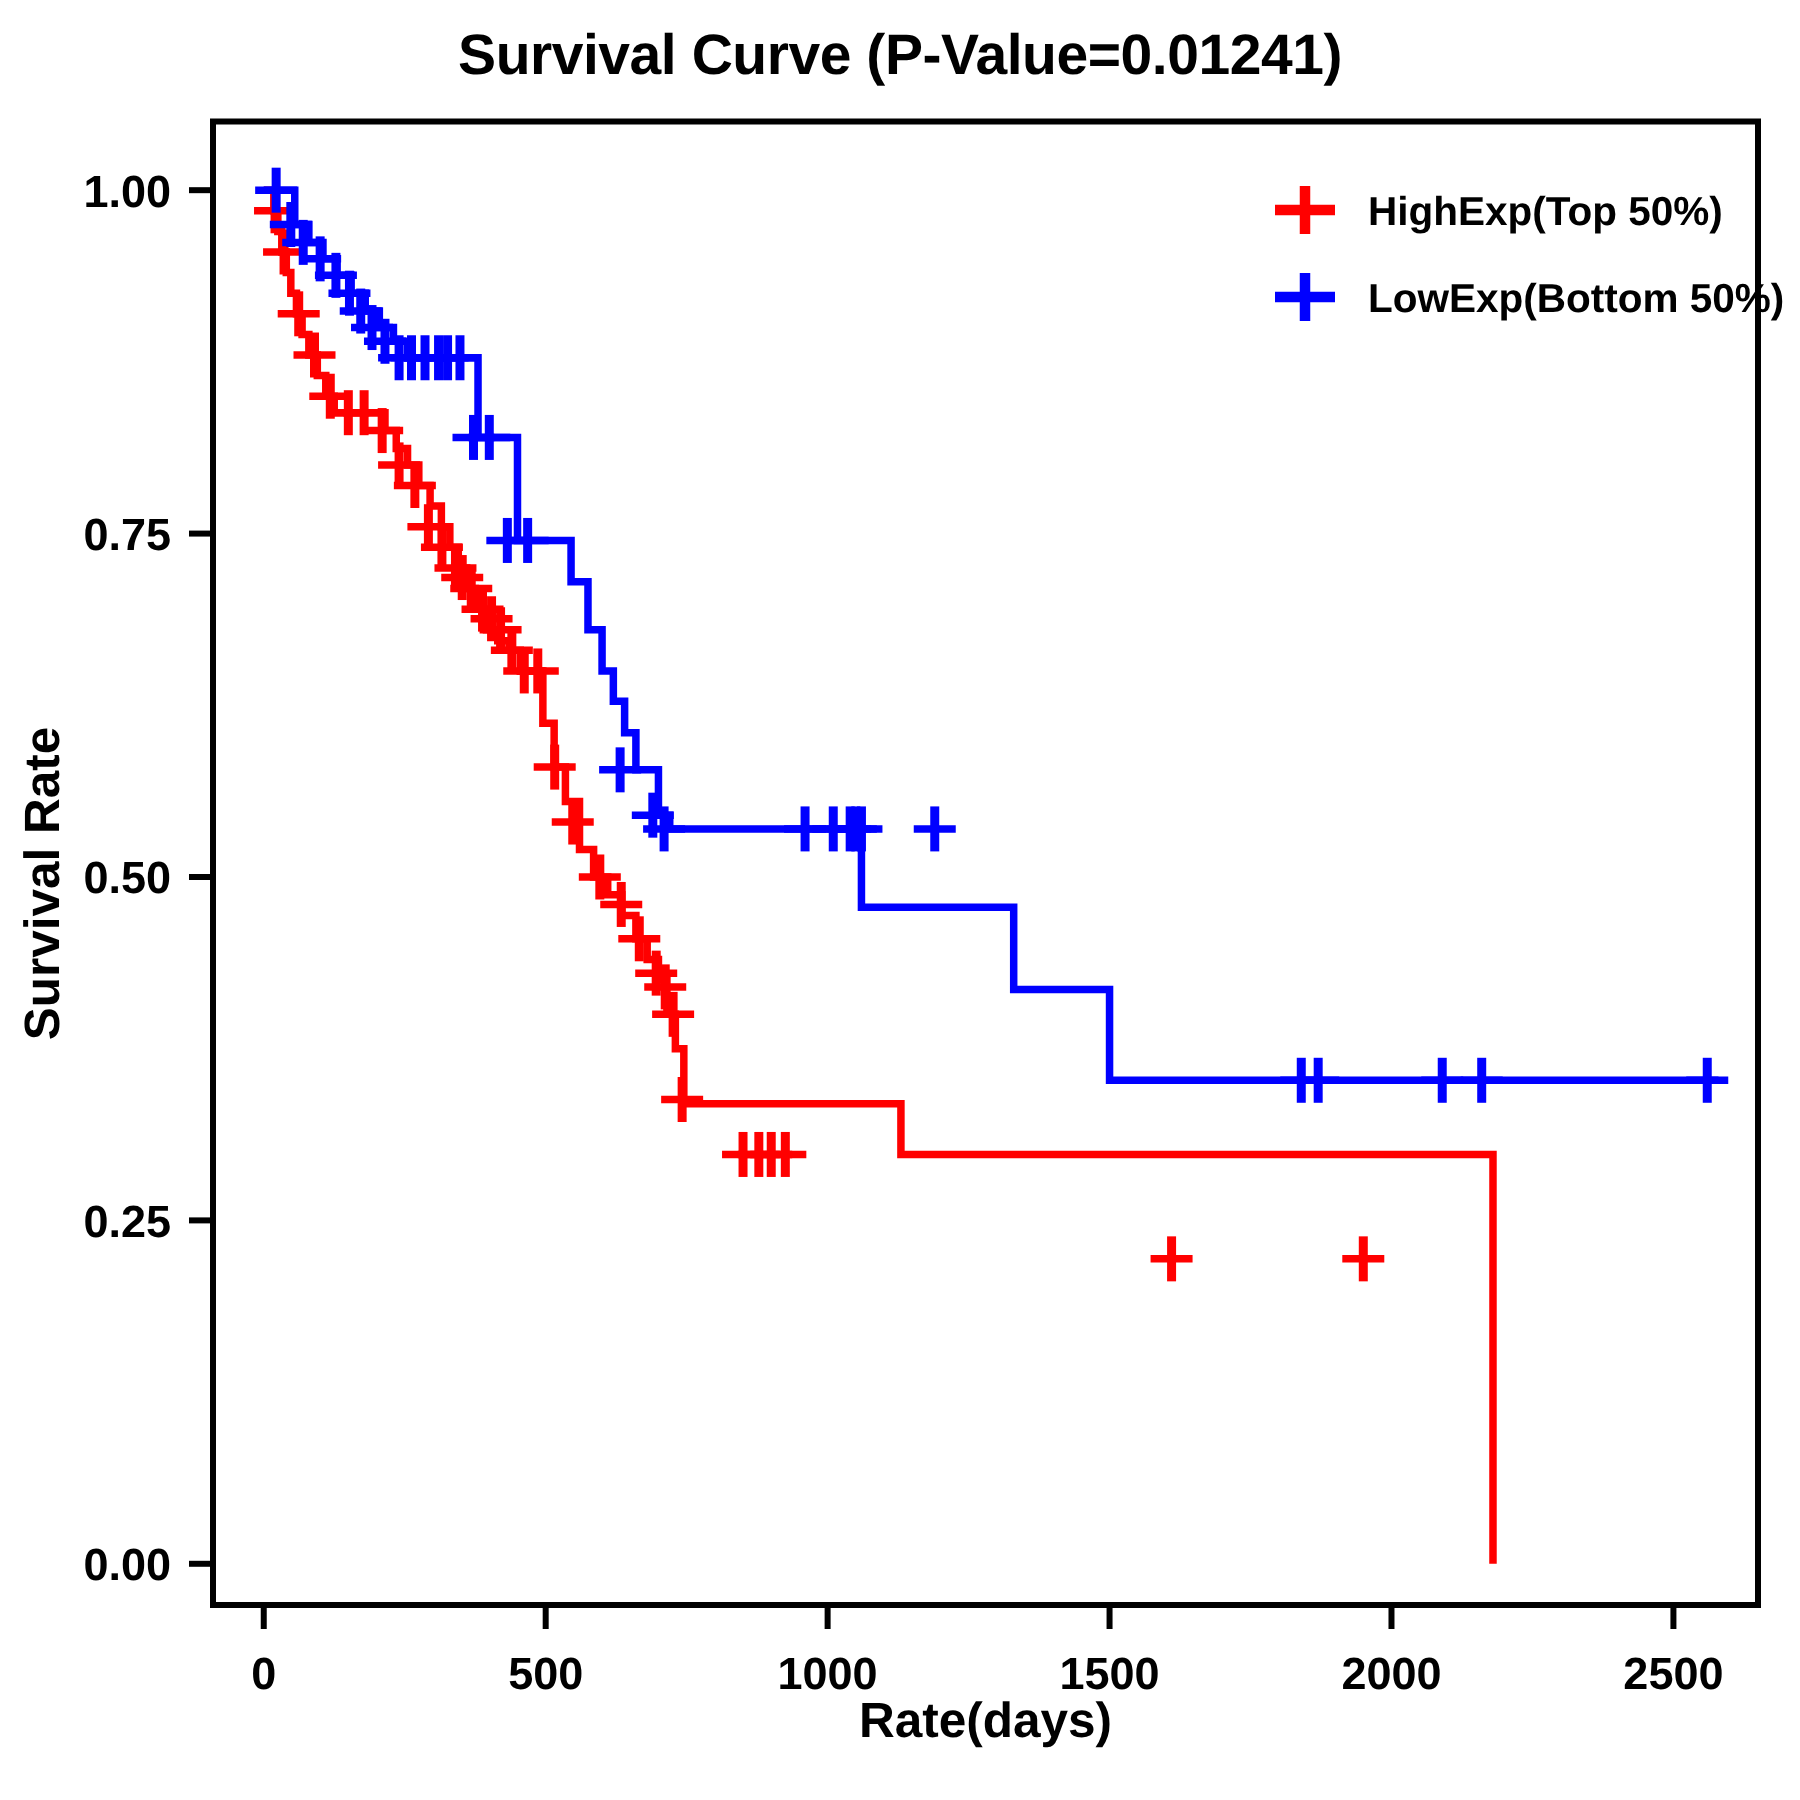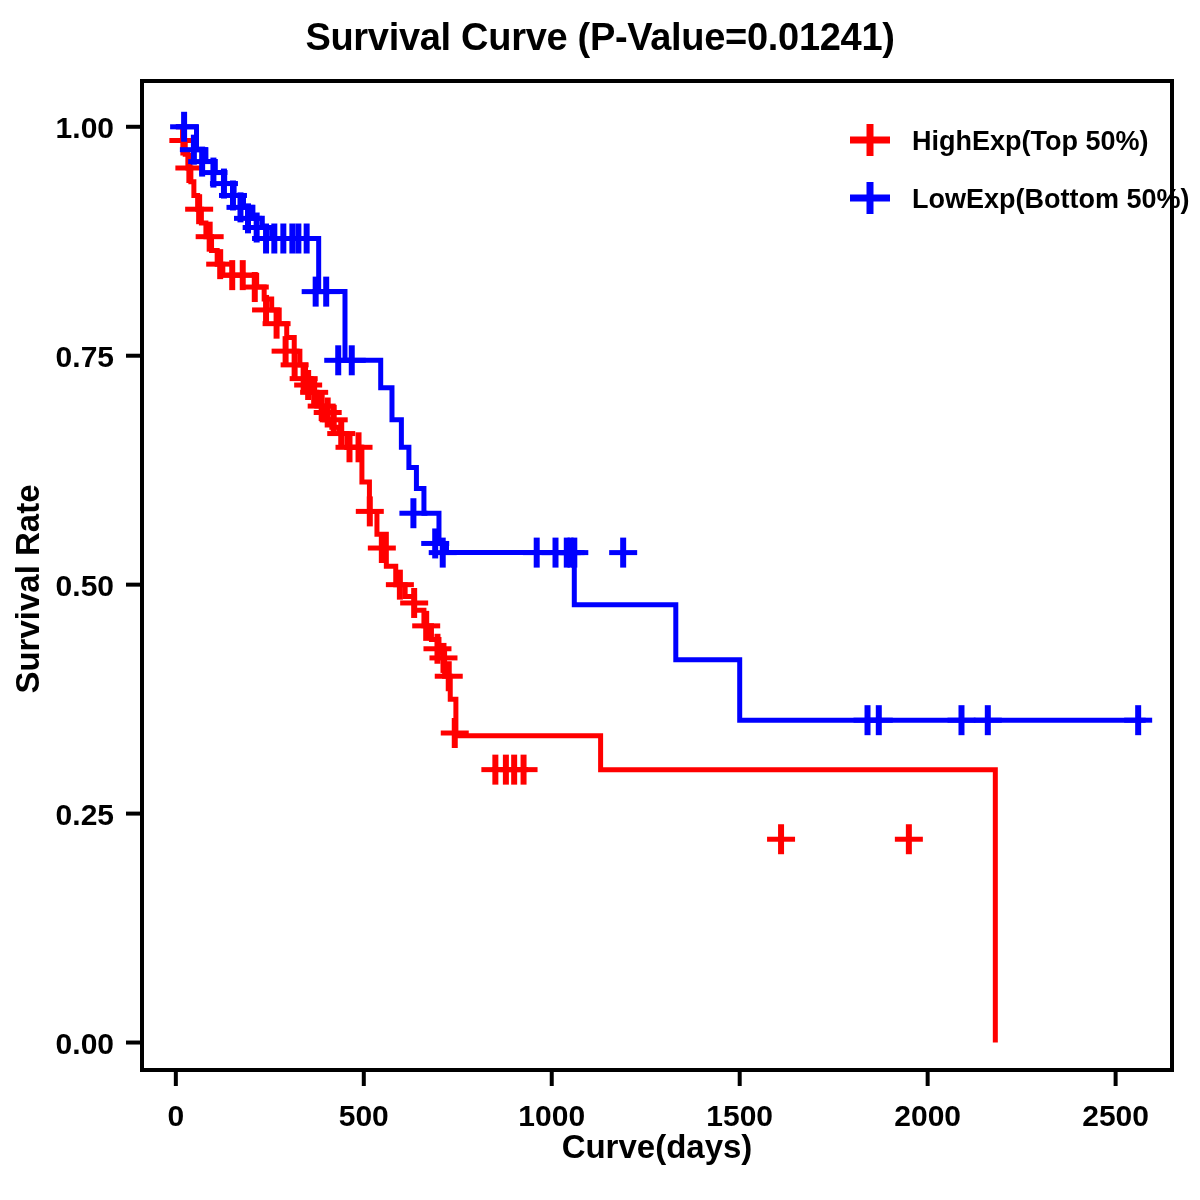--- a/index.html
+++ b/index.html
@@ -75,21 +75,21 @@
 </style>
 </head>
 <body>
 
 <div id="figure">
 
   <div id="chart-title">Survival Curve (P-Value=0.01241)</div>
 
   <div id="ylabel">Survival Rate</div>
 
-  <div id="xlabel">Curve(days)</div>
+  <div id="xlabel">Rate(days)</div>
 
   <svg id="plot-svg" width="1200" height="1200">
 
     <rect id="plot-frame" x="142" y="81" width="1030" height="989" fill="none" stroke="#000000" stroke-width="4"></rect>
 
     <g id="x-ticks">
         <line x1="175.83211678832117" y1="1070" x2="175.83211678832117" y2="1086" stroke="#000" stroke-width="4"></line>
         <text x="175.83211678832117" y="1126" text-anchor="middle" class="tick-label">0</text>
         <line x1="363.78832116788317" y1="1070" x2="363.78832116788317" y2="1086" stroke="#000" stroke-width="4"></line>
         <text x="363.78832116788317" y="1126" text-anchor="middle" class="tick-label">500</text>

